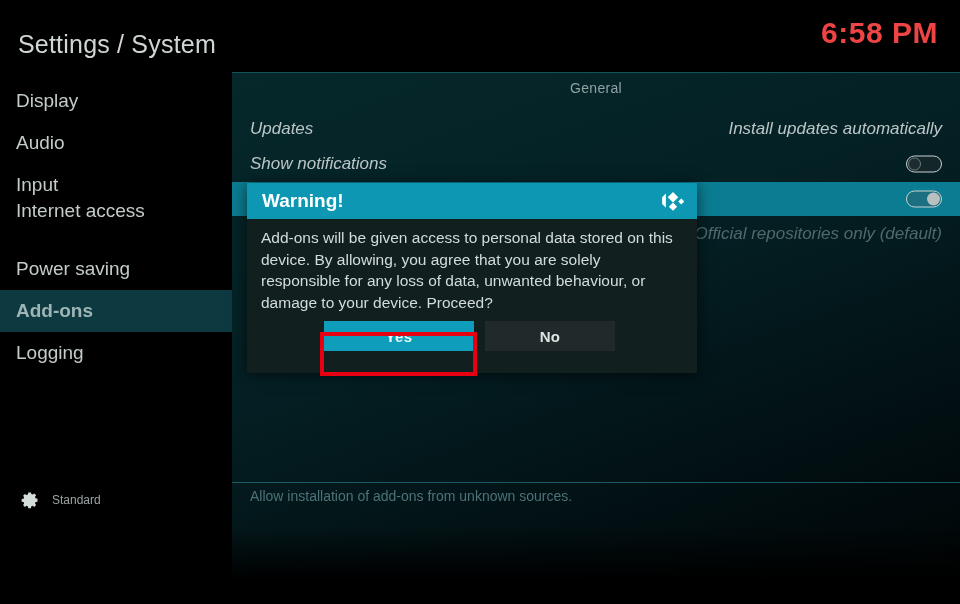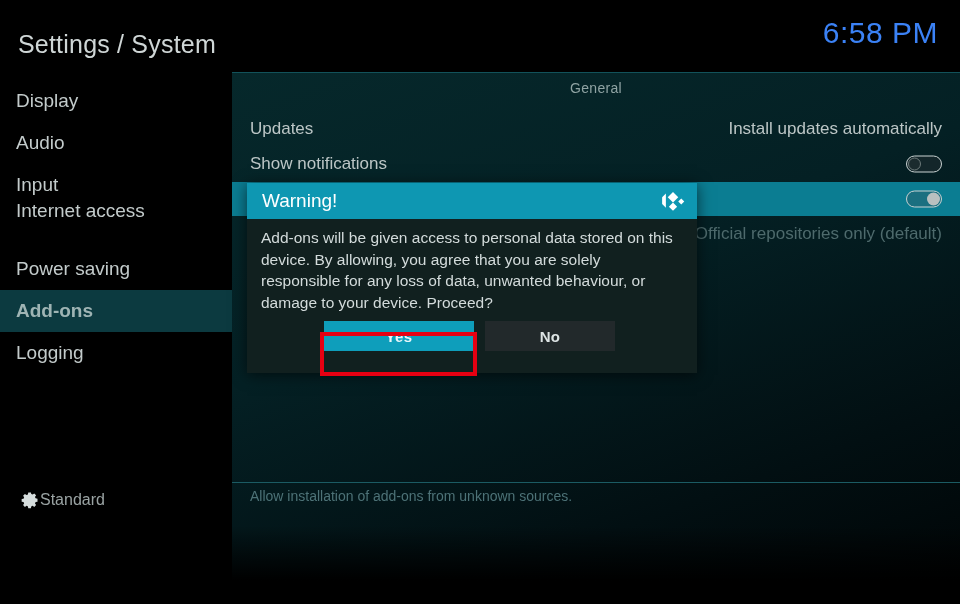--- a/index.html
+++ b/index.html
@@ -20,21 +20,21 @@
   #topbar {
     position:absolute; left:0; top:0; width:960px; height:72px;
     background:#000; z-index:40;
   }
   #page-title {
     position:absolute; left:18px; top:21px;
     font-size:25px; color:#cfd6d6; font-weight:400; letter-spacing:0.2px;margin-top:9px;
   }
   #clock {
     position:absolute; right:22px; top:16px;
-    font-size:30px; color:#3b82f6; font-weight:400; letter-spacing:0.5px;
+    font-size:30px; color:#ef4444; font-weight:700; letter-spacing:0.5px;
   }
 
   
   #sidebar {
     position:absolute; left:0; top:72px; width:232px; height:532px;
     background:#000; z-index:30;
   }
   .side-item {
     position:absolute; left:0; width:232px; height:42px;
     display:flex; align-items:center;
@@ -43,41 +43,41 @@
     padding-left:16px; font-size:19px; color:#c3cbcb; font-weight:400;
   }
   .side-item.sel { background:#0c3a40; }
   .side-item.sel span.lbl { color:#9fb4b4;font-weight:bold; }
 
   #profile-row {
     position:absolute; left:0; top:410px; width:232px; height:36px;
     display:flex; align-items:center;
   }
   #profile-row .gear { margin-left:20px; width:20px; height:20px; display:block; }
-  #profile-row .plbl { font-size:16px; color:#9aa3a3; }
+  #profile-row .plbl { margin-left:12px; font-size:12px; color:#9aa3a3; }
 
   
   #main {
     position:absolute; left:232px; top:72px; width:728px; height:532px;
     background:linear-gradient(160deg,#06282b 0%, #042024 40%, #020f12 75%, #000405 100%);
     z-index:10;
     padding-left:16px;
   }
   #main:before {
     content:""; position:absolute; left:0; top:0; width:728px; height:1px;
     background:#12525a;
   }
 
   .sect-head {
     position:absolute; left:0; top:8px; width:728px;
     text-align:center; font-size:14px; color:#8fa3a3; letter-spacing:0.3px;
   }
 
   .srow {
-    position:absolute; left:0; width:728px; height:34px;
+    position:absolute; left:0; width:728px; height:34px;font-style:italic;
   }
   .srow .name {
     position:absolute; left:18px; top:50%; transform:translateY(-50%);
     font-size:17px; color:#bcc6c6;
   }
   .srow .val {
     position:absolute; right:18px; top:50%; transform:translateY(-50%);
     font-size:17px; color:#bcc6c6;
   }
   .srow.hl { background:#0b7d92; }
@@ -115,21 +115,21 @@
     position:absolute; left:247px; top:183px; width:450px; height:190px;
     background:#11201f; z-index:60;
     box-shadow:0 2px 14px rgba(0,0,0,.6);
   }
   #dlg-head {
     position:relative; width:450px; height:36px;
     background:#0e97b2;
     display:flex; align-items:center;
   }
   #dlg-title {
-    margin-left:15px; font-size:19px; color:#ffffff; font-weight:400;
+    margin-left:15px; font-size:19px; color:#ffffff; font-weight:700;
   }
   #dlg-logo {
     position:absolute; right:12px; top:50%; transform:translateY(-50%);
     width:24px; height:24px;
   }
   #dlg-body {
     position:absolute; left:14px; top:44px; width:420px;
     font-size:15.5px; line-height:21.5px; color:#d3dbdb;
   }
   #dlg-buttons {

